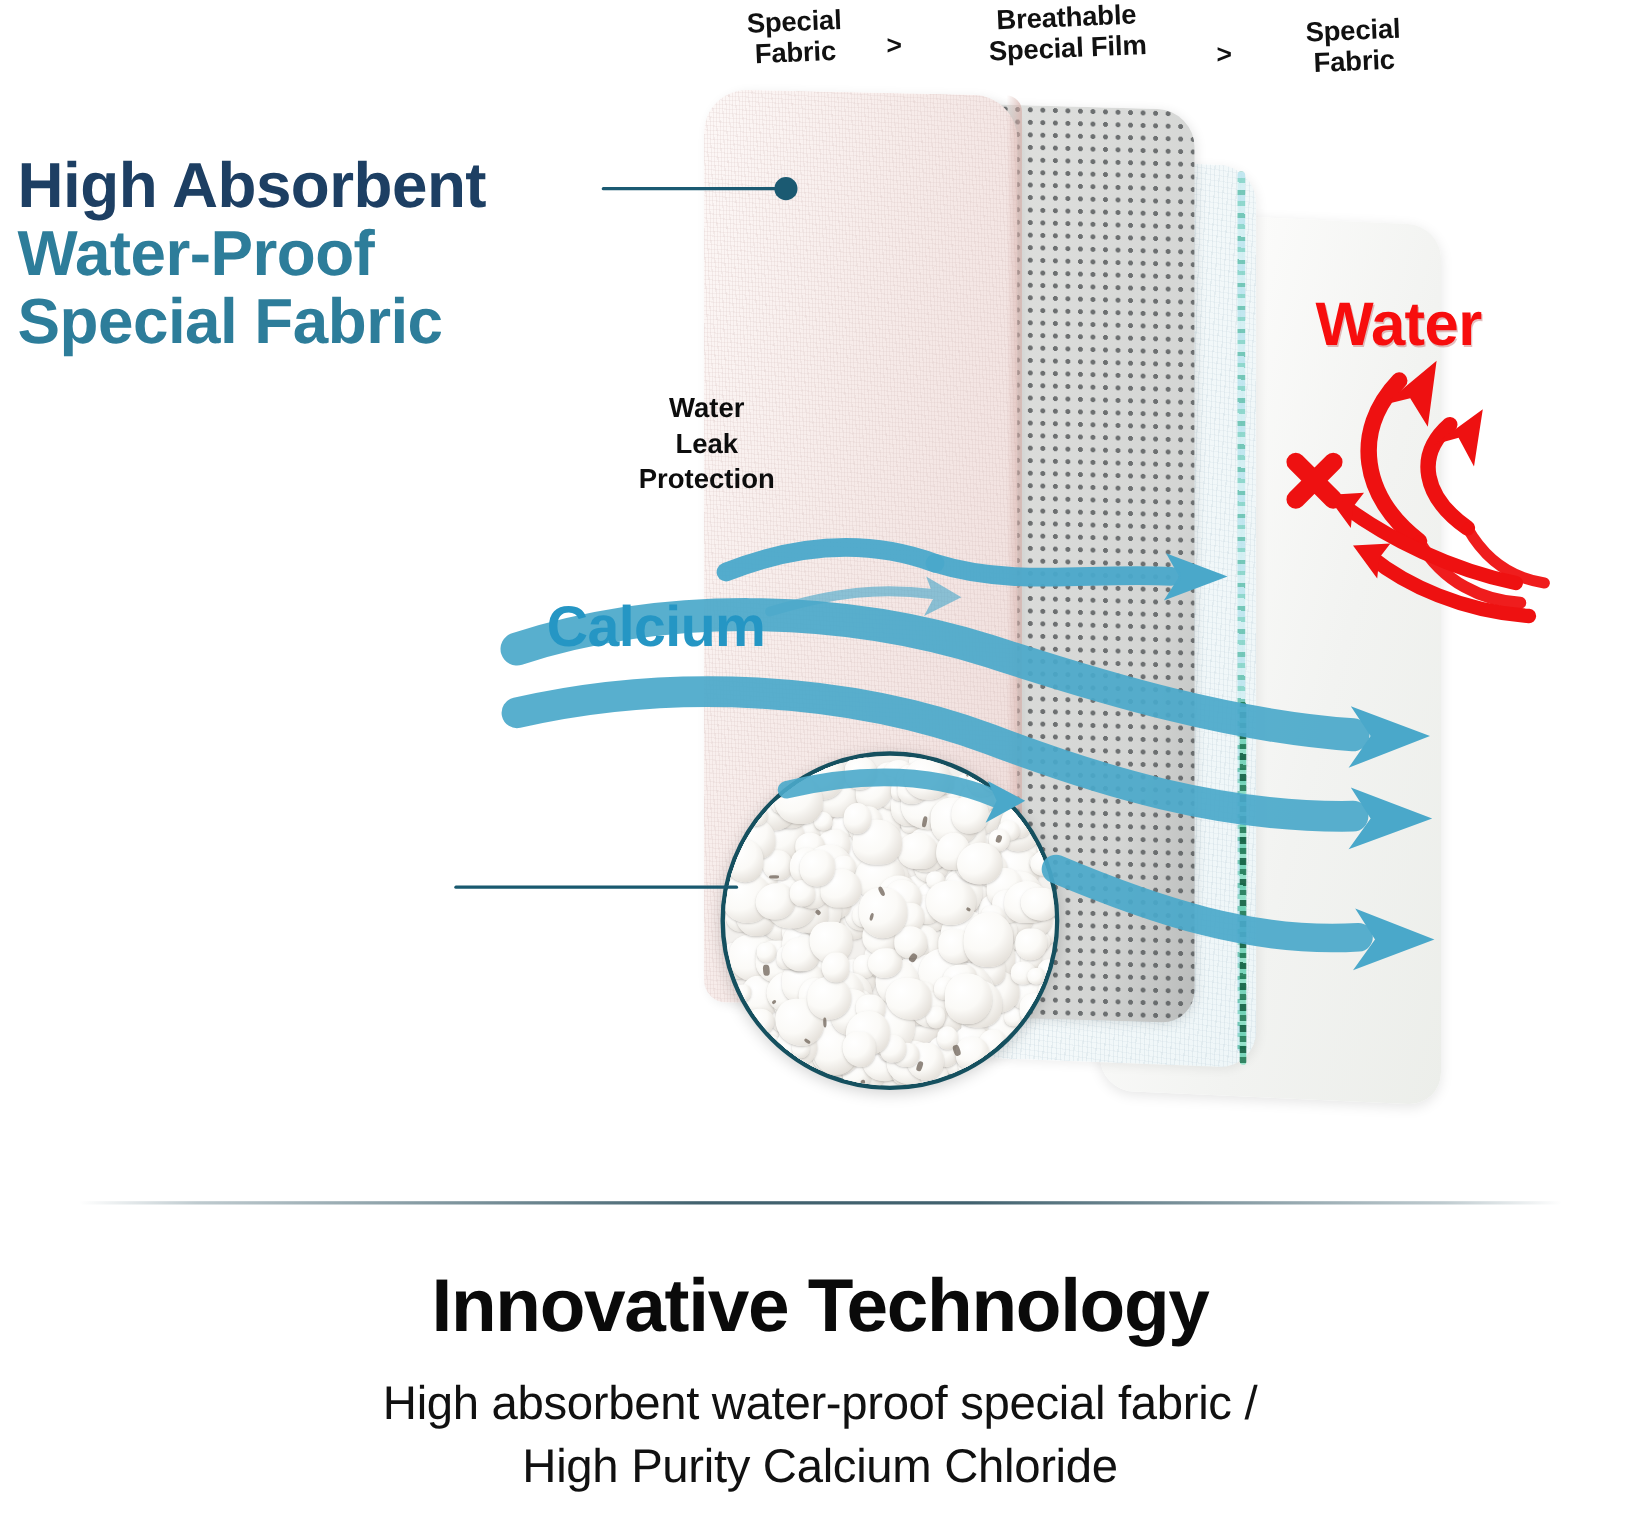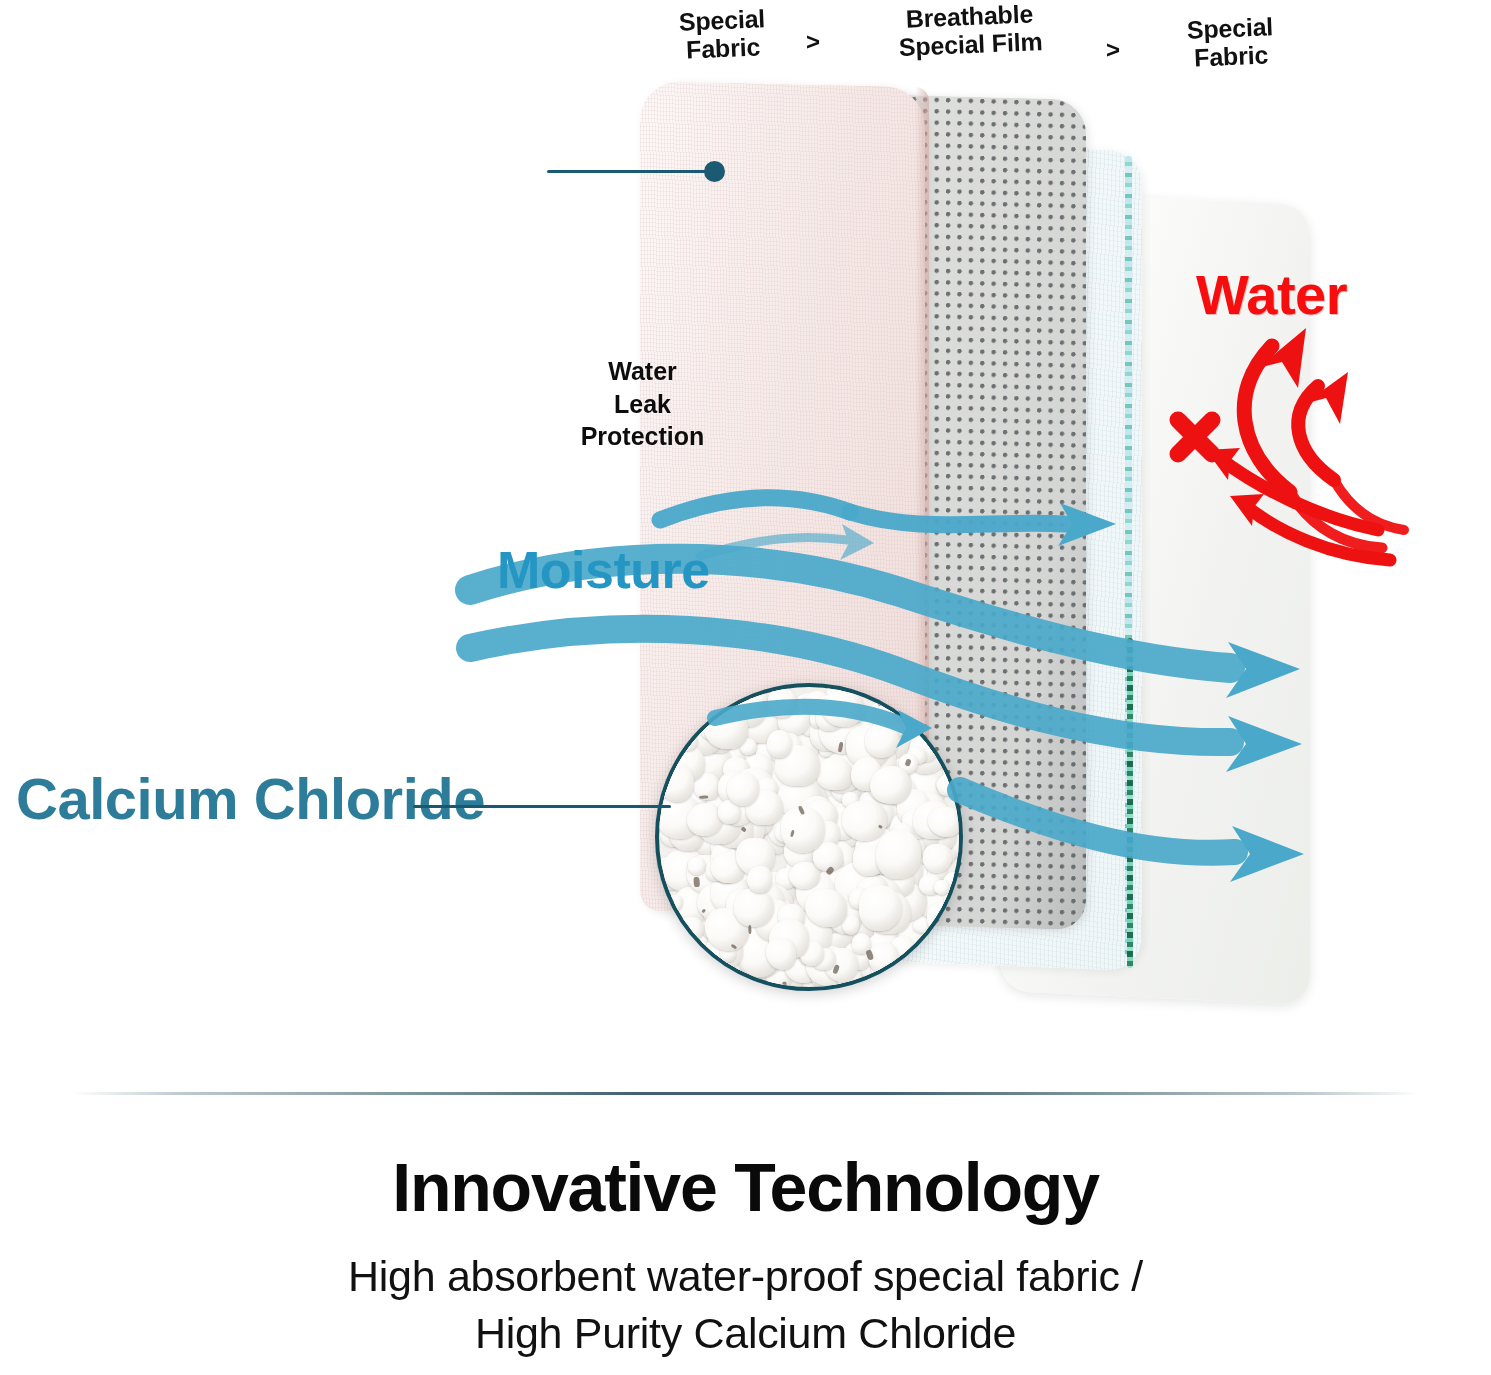--- a/index.html
+++ b/index.html
@@ -694,28 +694,32 @@
     </g>
 
     <g>
       <path d="M1178,420 L1212,454 M1212,420 L1178,454" stroke="#ee1111" stroke-width="17" stroke-linecap="round"></path>
     </g>
   </svg>
 
   <div id="leak-text">Water
 Leak
 Protection</div>
-  <div id="moisture-label">Moisture</div>
+  <div id="moisture-label">Calcium</div>
   <div id="water-label">Water</div>
 
+  <div class="callout" id="callout-top">
+    <span class="ln-navy">High Absorbent</span>
+    <span class="ln-teal">Water-Proof</span>
+    <span class="ln-teal">Special Fabric</span>
+  </div>
   <div class="lead" id="lead-top"></div>
   <div id="lead-top-dot"></div>
 
   <div class="callout" id="callout-bottom">
-    <span class="ln-teal">Calcium Chloride</span>
   </div>
   <div class="lead" id="lead-bottom"></div>
 
   <div class="divider"></div>
   <div id="innovative-title">Innovative Technology</div>
   <div id="innovative-sub">High absorbent water-proof special fabric /
 High Purity Calcium Chloride</div>
 
 </div>
 

